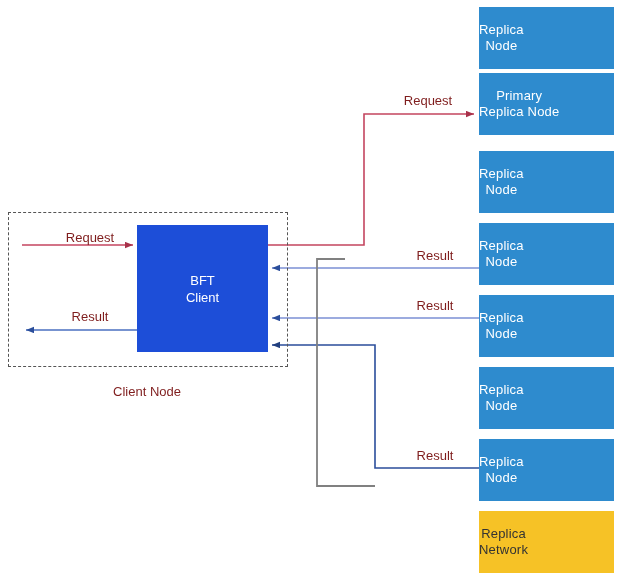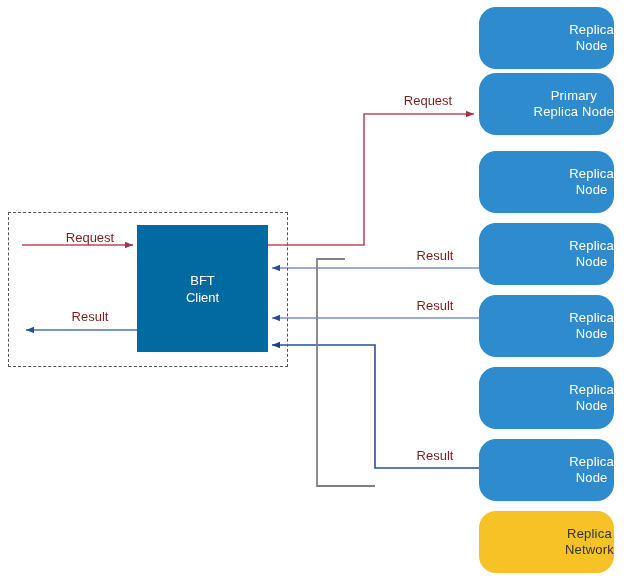--- a/index.html
+++ b/index.html
@@ -19,48 +19,47 @@
   }
   .node-box {
     position: absolute;
     left: 479px;
     width: 135px;
     height: 62px;
     background: #2e8bce;
     color: #ffffff;
     display: flex;
     align-items: center;
-    justify-content: flex-end;
+    justify-content: flex-start;
     text-align: center;
     font-size: 13px;
     line-height: 16px;
     letter-spacing: 0.2px;
     white-space: pre-line;
-    border-radius: 17px;
   }
   .node-box.network {
     background: #f6c226;
     color: #333333;
   }
   .client-dashed {
     position: absolute;
     left: 8px;
     top: 212px;
     width: 280px;
     height: 155px;
     border: 1px dashed #555555;
     box-sizing: border-box;
   }
   .bft-box {
     position: absolute;
     left: 137px;
     top: 225px;
     width: 131px;
     height: 127px;
-    background: #0369a1;
+    background: #1d4ed8;
     color: #ffffff;
     display: flex;
     align-items: center;
     justify-content: center;
     text-align: center;
     font-size: 13px;
     line-height: 17px;
     white-space: pre-line;
   }
   .lbl {
@@ -131,20 +130,21 @@
 
   <div class="bft-box">
     <span>BFT
 Client</span>
   </div>
 
   <div class="lbl" style="left:49px; top:229px; width:82px;">Request</div>
 
   <div class="lbl" style="left:49px; top:308px; width:82px;">Result</div>
 
+  <div class="lbl" style="left:102px; top:383px; width:90px;">Client Node</div>
 
   <div class="lbl" style="left:386px; top:92px; width:84px;">Request</div>
 
   <div class="lbl" style="left:393px; top:247px; width:84px;">Result</div>
 
   <div class="lbl" style="left:393px; top:297px; width:84px;">Result</div>
 
   <div class="lbl" style="left:393px; top:447px; width:84px;">Result</div>
 
 

